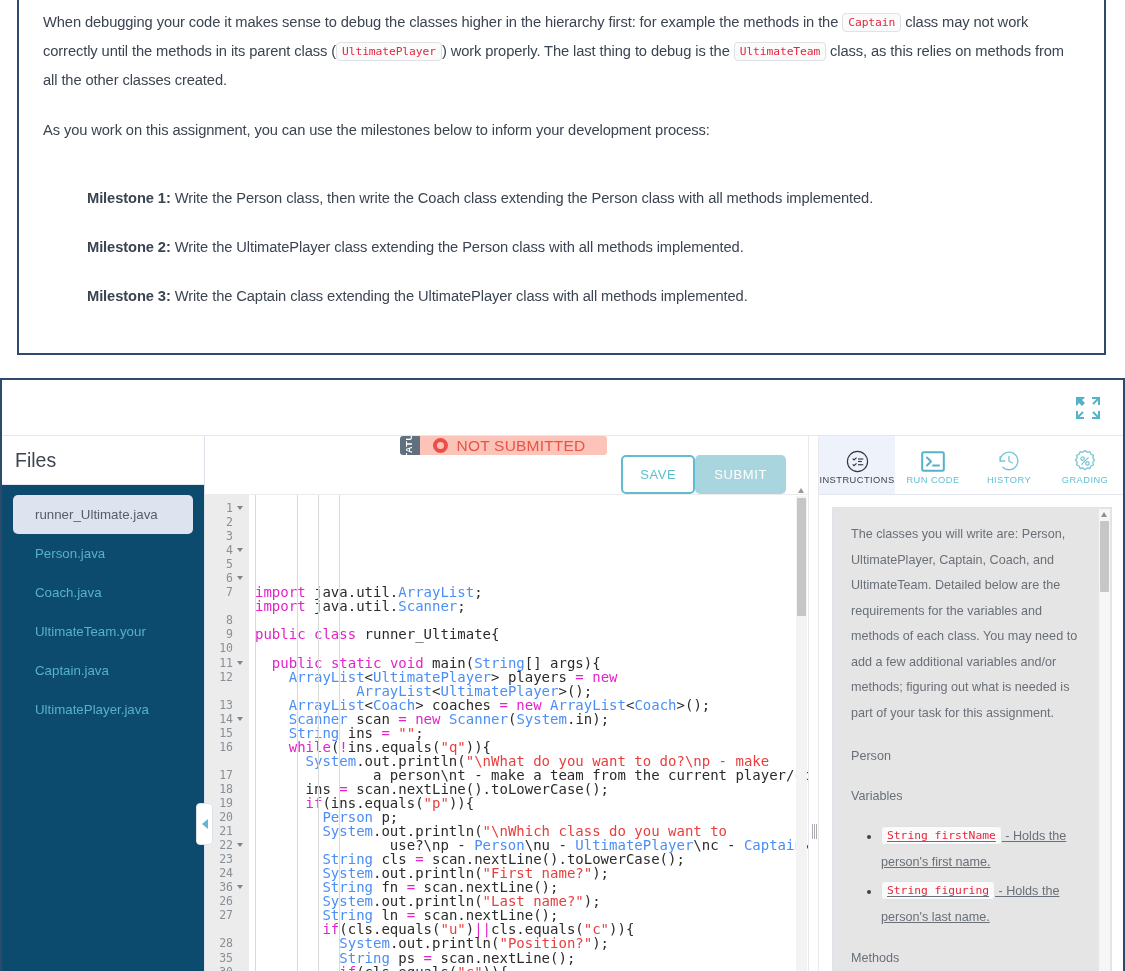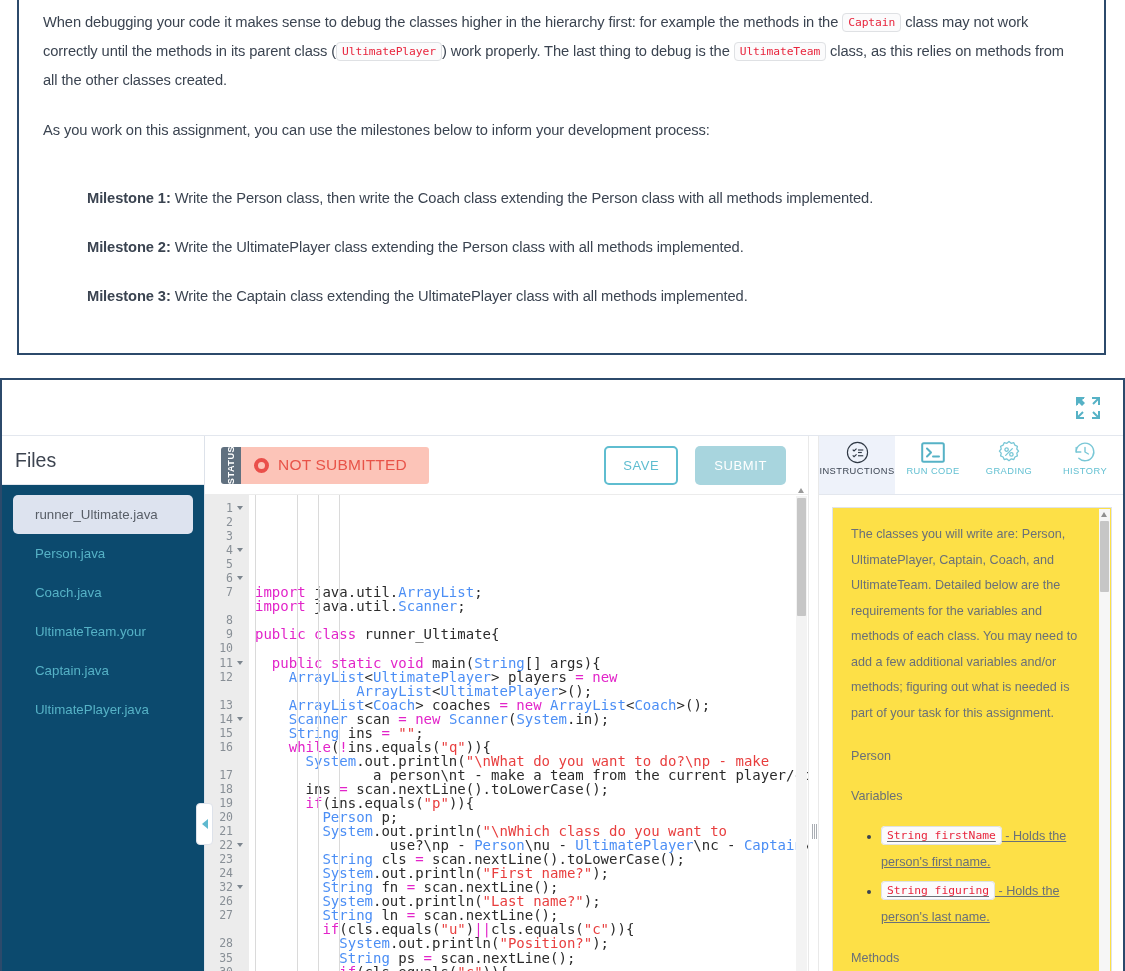--- a/index.html
+++ b/index.html
@@ -141,20 +141,21 @@
     background: #ffffff;
     min-width: 0;
   }
   .editor-head {
     height: 59px;
     display: flex;
     align-items: center;
     padding: 0 22px 0 16px;
     border-bottom: 1px solid #ececec;
     background: #fff;
+    flex-direction: column;
   }
   .status-wrap {
     display: flex;
     align-items: stretch;
     height: 37px;
     border-radius: 3px;
     overflow: hidden;
   }
   .status-tag {
     background: #60707f;
@@ -186,21 +187,21 @@
     flex: 0 0 auto;
   }
   .status-text {
     color: #e85348;
     font-size: 15.5px;
     letter-spacing: 0.2px;
   }
   .ed-btns {
     margin-left: auto;
     display: flex;
-    gap: 17px;
+    gap: 0;
   }
   .btn {
     font-size: 13px;
     letter-spacing: 0.6px;
     border-radius: 5px;
     padding: 10px 17px;
     cursor: pointer;
     border: 2px solid transparent;
   }
   .btn-save {
@@ -319,40 +320,40 @@
   .tabs {
     display: flex;
     height: 59px;
     border-bottom: 1px solid #e3e7ee;
   }
   .tab {
     flex: 1 1 0;
     display: flex;
     flex-direction: column;
     align-items: center;
-    justify-content: flex-start;
+    justify-content: center;
     gap: 2px;
     cursor: pointer;
     padding-top: 4px;
   }
   .tab.active { background: #eef2fa; }
   .tab-label {
     font-size: 9.3px;
     letter-spacing: 0.45px;
     color: #63c0d2;
   }
   .tab.active .tab-label { color: #3b4451; }
   .tab-icon { height: 24px; display:flex; align-items:center; }
 
   .instr-wrap {
     position: absolute;
     left: 13px; right: 11px; top: 71px; bottom: 0;
     border: 1px solid #dfe3ea;
     border-bottom: none;
-    background: #fde047;
+    background: #e5e5e5;
     overflow: hidden;
   }
   .instr-body {
     padding: 14px 22px 0 18px;
     font-size: 12.6px;
     line-height: 25.5px;
     color: #6a7078;
   }
   .instr-body p { margin: 0 0 18px 0; }
   .instr-body p.h { margin-bottom: 14px; }
@@ -482,21 +483,21 @@
             <div class="gln">16</div>
             <div class="gln"></div>
             <div class="gln">17</div>
             <div class="gln">18</div>
             <div class="gln">19</div>
             <div class="gln">20</div>
             <div class="gln">21</div>
             <div class="gln fold">22</div>
             <div class="gln">23</div>
             <div class="gln">24</div>
-            <div class="gln fold">32</div>
+            <div class="gln fold">36</div>
             <div class="gln">26</div>
             <div class="gln">27</div>
             <div class="gln"></div>
             <div class="gln">28</div>
             <div class="gln">35</div>
             <div class="gln">30</div>
           </div>
         <div class="gutter-fold"></div>
         <div class="code-pane" id="codepane">
           <span class="indent-guide" style="left:6px"></span>
@@ -537,37 +538,37 @@
                 <rect x="1.2" y="1.2" width="21.6" height="18.6" rx="1.5" fill="none" stroke="#56b2c6" stroke-width="2"></rect>
                 <path d="M6 6.5 L10 10.5 L6 14.5" fill="none" stroke="#56b2c6" stroke-width="2" stroke-linecap="round" stroke-linejoin="round"></path>
                 <line x1="12" y1="14.6" x2="18" y2="14.6" stroke="#56b2c6" stroke-width="2" stroke-linecap="round"></line>
               </svg>
           </span>
           <span class="tab-label">RUN CODE</span>
         </div>
         <div class="tab">
           <span class="tab-icon">
             <svg width="24" height="24" viewBox="0 0 24 24">
+                <path d="M3.2 12 a8.8 8.8 0 1 1 2.6 6.2" fill="none" stroke="#79c7d6" stroke-width="1.4" stroke-linecap="round"></path>
+                <path d="M3.2 7.4 L3.2 12 L7.8 12" fill="none" stroke="#79c7d6" stroke-width="1.4" stroke-linecap="round" stroke-linejoin="round"></path>
+                <path d="M12 7.4 L12 12 L15.4 14" fill="none" stroke="#79c7d6" stroke-width="1.4" stroke-linecap="round" stroke-linejoin="round"></path>
+              </svg>
+          </span>
+          <span class="tab-label">HISTORY</span>
+        </div>
+        <div class="tab">
+          <span class="tab-icon">
+            <svg width="24" height="24" viewBox="0 0 24 24">
                 <path d="M12 1.5 l2.1 1.8 2.7-.6 1.1 2.5 2.5 1.1 -.6 2.7 1.8 2.1 -1.8 2.1 .6 2.7 -2.5 1.1 -1.1 2.5 -2.7-.6 -2.1 1.8 -2.1-1.8 -2.7 .6 -1.1-2.5 -2.5-1.1 .6-2.7 -1.8-2.1 1.8-2.1 -.6-2.7 2.5-1.1 1.1-2.5 2.7 .6 z" fill="none" stroke="#79c7d6" stroke-width="1.3" stroke-linejoin="round"></path>
                 <circle cx="9.6" cy="9.6" r="1.7" fill="none" stroke="#79c7d6" stroke-width="1.3"></circle>
                 <circle cx="14.4" cy="14.4" r="1.7" fill="none" stroke="#79c7d6" stroke-width="1.3"></circle>
                 <line x1="15.3" y1="8.6" x2="8.7" y2="15.4" stroke="#79c7d6" stroke-width="1.3" stroke-linecap="round"></line>
               </svg>
           </span>
           <span class="tab-label">GRADING</span>
-        </div>
-        <div class="tab">
-          <span class="tab-icon">
-            <svg width="24" height="24" viewBox="0 0 24 24">
-                <path d="M3.2 12 a8.8 8.8 0 1 1 2.6 6.2" fill="none" stroke="#79c7d6" stroke-width="1.4" stroke-linecap="round"></path>
-                <path d="M3.2 7.4 L3.2 12 L7.8 12" fill="none" stroke="#79c7d6" stroke-width="1.4" stroke-linecap="round" stroke-linejoin="round"></path>
-                <path d="M12 7.4 L12 12 L15.4 14" fill="none" stroke="#79c7d6" stroke-width="1.4" stroke-linecap="round" stroke-linejoin="round"></path>
-              </svg>
-          </span>
-          <span class="tab-label">HISTORY</span>
         </div>
       </div>
 
       <div class="instr-wrap">
         <div class="instr-body">
           <p>The classes you will write are: Person, UltimatePlayer, Captain, Coach, and UltimateTeam. Detailed below are the requirements for the variables and methods of each class. You may need to add a few additional variables and/or methods; figuring out what is needed is part of your task for this assignment.</p>
           <p class="h">Person</p>
           <p class="h">Variables</p>
           <ul>
             <li><code class="inline">String firstName</code><span> - Holds the person's first name.</span></li>

